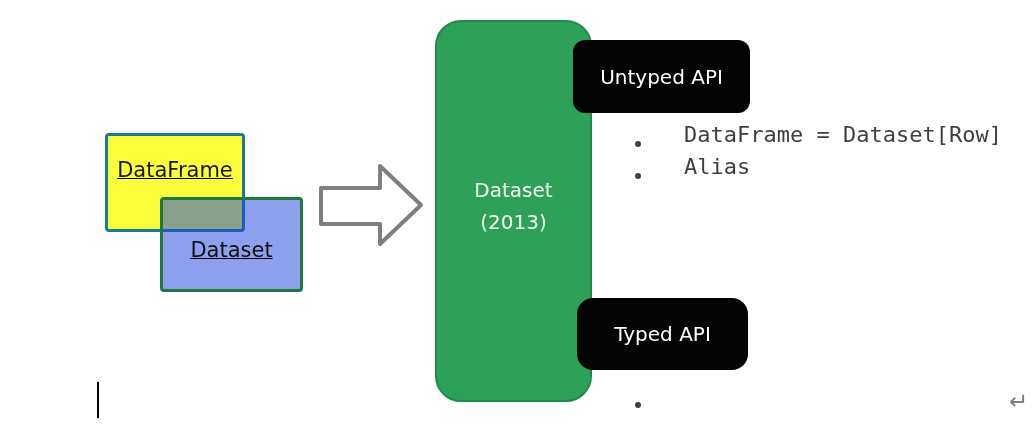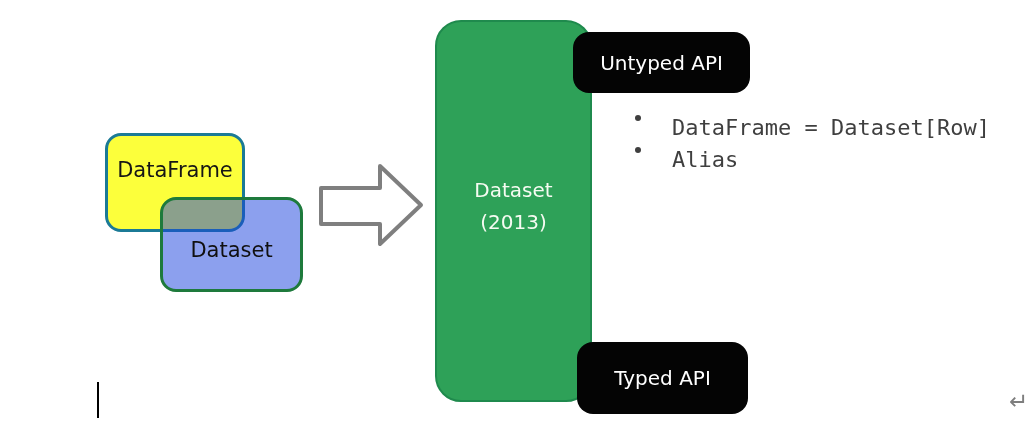--- a/index.html
+++ b/index.html
@@ -2,21 +2,21 @@
 <html><head>
 <meta charset="utf-8">
 <style>
   * { margin:0; padding:0; box-sizing:border-box; }
   html,body { width:1034px; height:428px; background:#ffffff; overflow:hidden; }
   body { position:relative; font-family:"DejaVu Sans", sans-serif; }
 
   .abs { position:absolute; }
 
   
-  .venn-box { border-radius:16px; }
+  .venn-box { border-radius:4px;text-decoration:underline; }
   #dataframe-box {
     left:105px; top:133px; width:140px; height:99px;
     background:#FCFF3B; border:3px solid #1B7A96; z-index:1;
     text-align:center; padding-top:22px;
   }
   #dataframe-box .venn-label { font-size:21px; color:#161616; }
   #dataset-box {
     left:160px; top:197px; width:143px; height:95px;
     background:rgba(25,65,221,0.5); border:3px solid #1E7A3C; z-index:2;
     text-align:center; padding-top:38px;
@@ -35,28 +35,28 @@
     position:absolute; left:0; top:152px; width:100%;
     text-align:center; color:#F6FBF2; font-size:20px; line-height:32px;
   }
 
   
   .api-badge {
     background:#040404; border-radius:16px; z-index:3;
     display:flex; align-items:center; justify-content:center;
     color:#FFFFFF; font-size:20px;
   }
-  #untyped-badge { left:573px; top:32px;  width:177px; height:61px; }
-  #typed-badge   { left:577px; top:298px; width:171px; height:72px;margin-top:44px; }
+  #untyped-badge { left:573px; top:40px;  width:177px; height:73px;border-radius:12px; }
+  #typed-badge   { left:577px; top:298px; width:171px; height:72px; }
 
   
   .code-list { z-index:2; }
   #untyped-list { left:635px; top:115px; }
   #typed-list   { left:635px; top:376px; }
-  .code-row { display:flex; align-items:flex-start; height:32px; }
+  .code-row { display:flex; align-items:flex-end; height:32px;gap:12px; }
   .bullet-dot {
     width:6px; height:6px; border-radius:50%; background:#3F3F3F;
     margin-right:31px; flex:0 0 auto;
   }
   .code-text {
     font-family:"DejaVu Sans Mono", monospace; font-size:22px;
     color:#3F3F3F; white-space:pre;
   }
 
   

